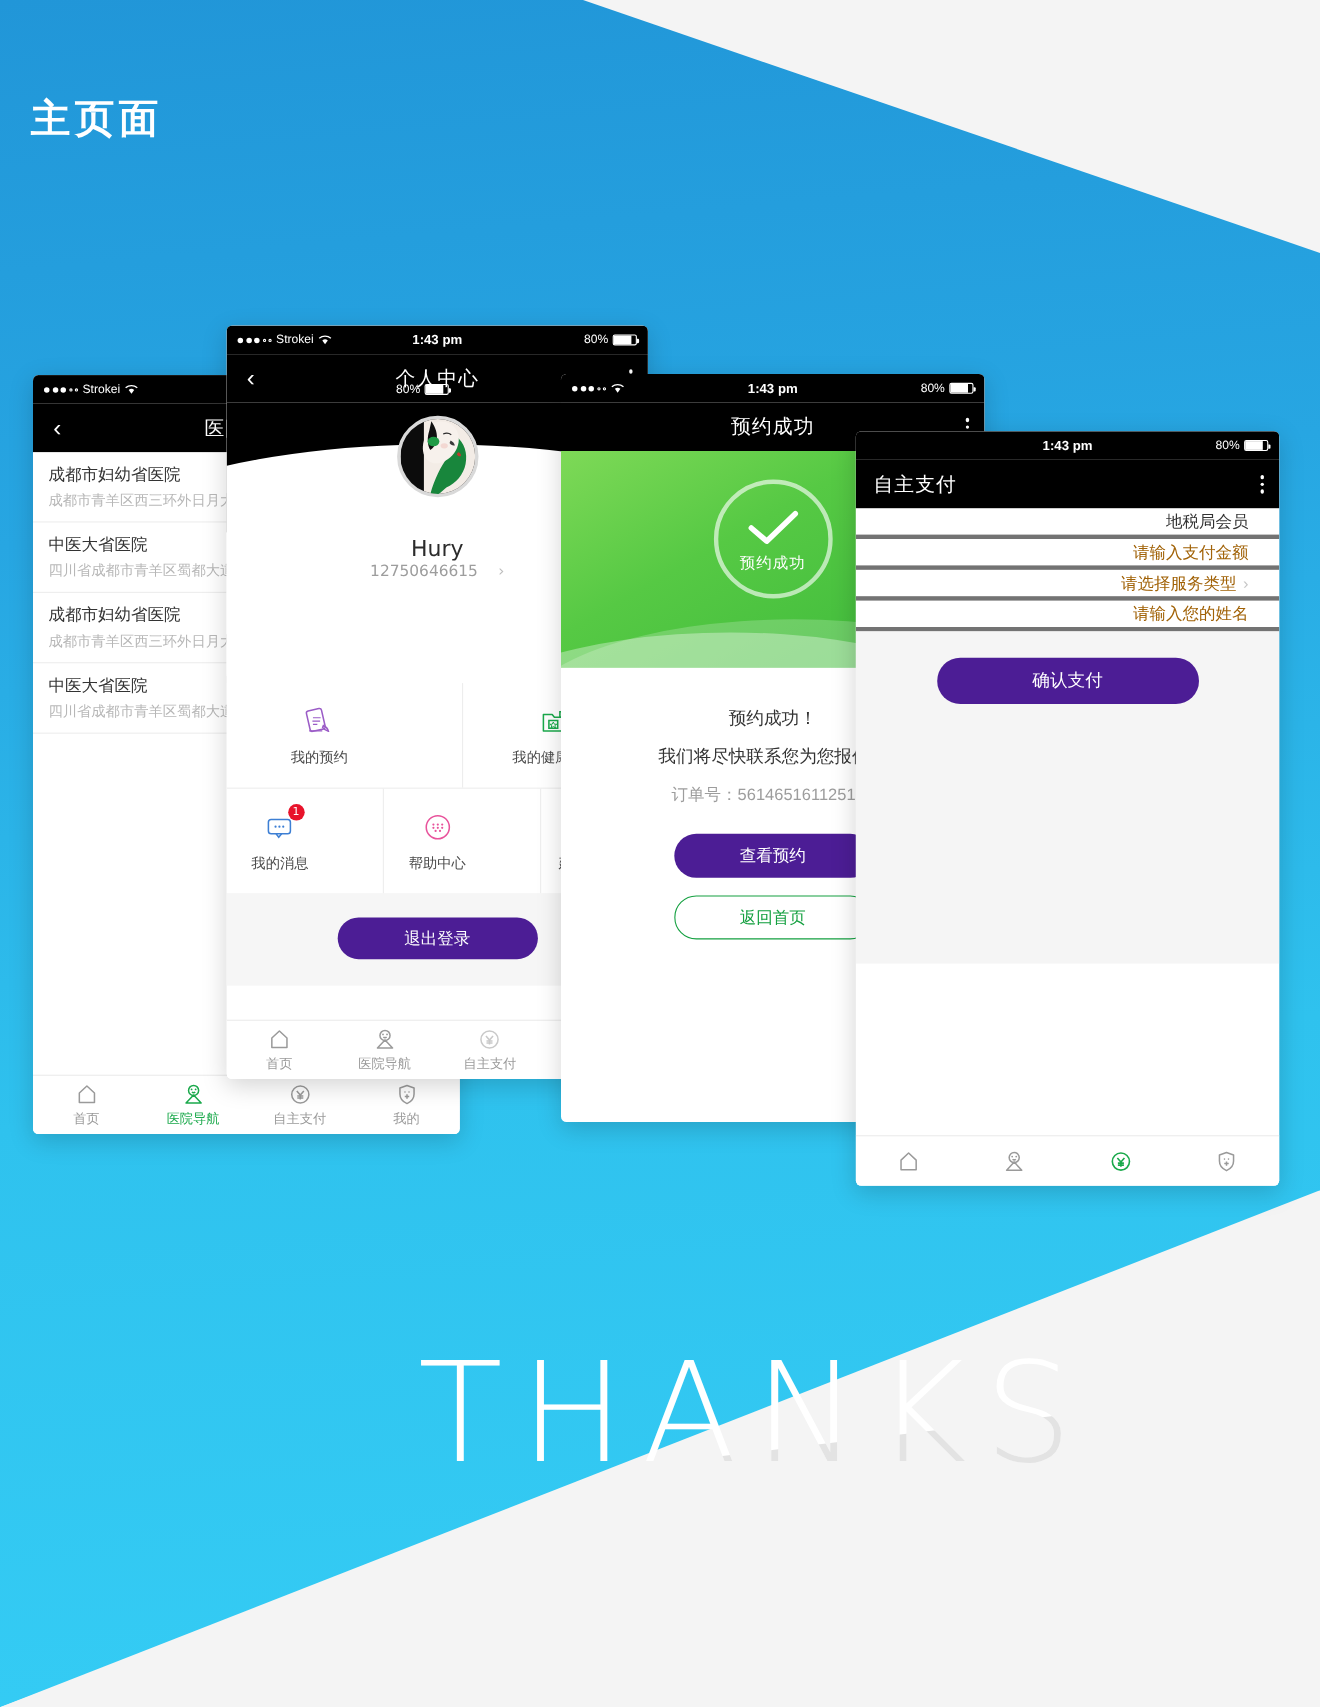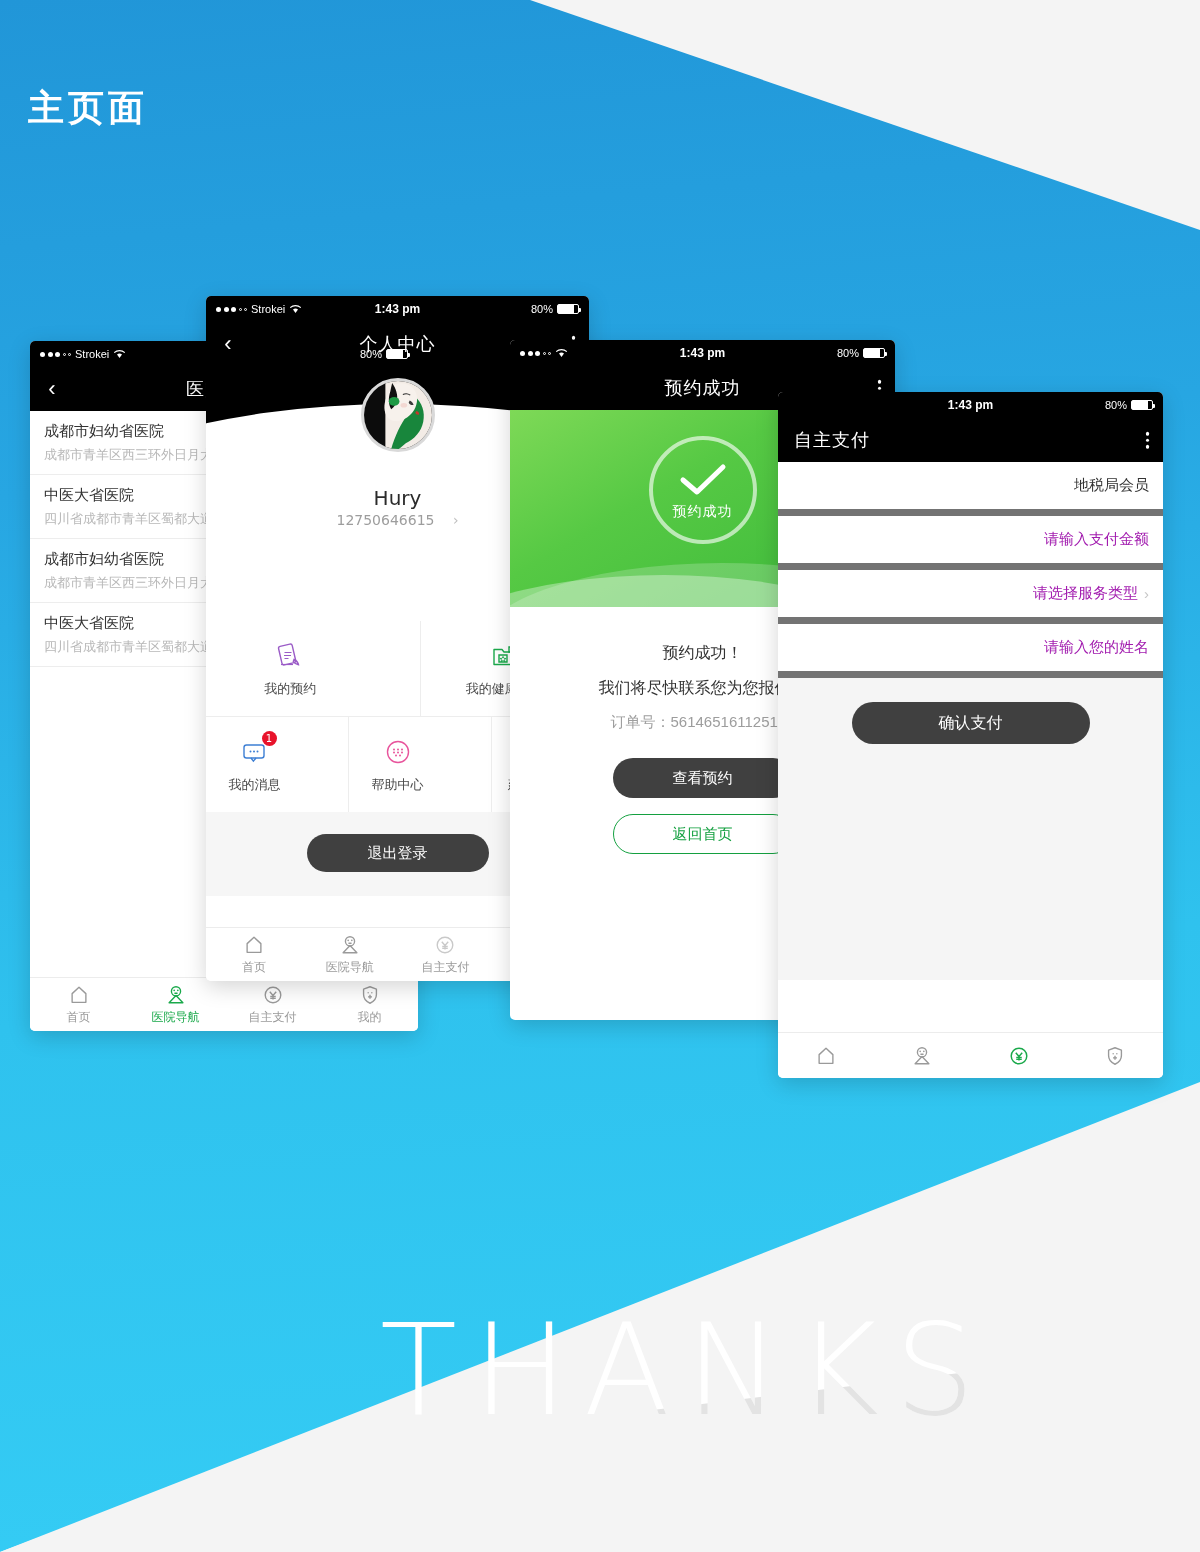--- a/index.html
+++ b/index.html
@@ -32,21 +32,21 @@
 
   
   .page-title {
     position: absolute; left: 28px; top: 84px;
     color: #ffffff; font-size: 36px; font-weight: 700;
     letter-spacing: 4px;
     font-family: "DejaVu Sans", "Liberation Sans", sans-serif;
   }
 
   
-  .thanks-wrap { position: absolute; left: 0; top: 1298px; width: 1020px; height: 145px; }
+  .thanks-wrap { position: absolute; left: 0; top: 1212px; width: 1020px; height: 145px; }
   .thanks {
     position: absolute; left: 380px; top: 0;
     font-size: 126px; font-weight: 200; letter-spacing: 16px;
     line-height: 145px; white-space: nowrap;
     font-family: "DejaVu Sans", "Liberation Sans", sans-serif;
   }
   .thanks-white { color: #ffffff; }
   .thanks-grey {
     color: #e3e3e3;
     clip-path: polygon(0 145px, 1200px 0, 1200px 145px);
@@ -176,21 +176,21 @@
     position: absolute; right: -7px; top: -6px;
     min-width: 15px; height: 15px; border-radius: 50%;
     background: #e8132b; color: #fff; font-size: 10px;
     display: flex; align-items: center; justify-content: center;
     font-family: "DejaVu Sans", "Liberation Sans", sans-serif;
   }
 
   .logout-area { background: #f6f6f6; padding: 22px 0 24px; }
   .btn-green {
     display: block; margin: 0 auto; width: 182px; height: 38px;
-    background: #404040; color: #fff; border: none; border-radius: 19px;
+    background: #4c1d95; color: #fff; border: none; border-radius: 19px;
     font-size: 15px; cursor: pointer;
     font-family: "Liberation Sans", sans-serif;
     text-align: center;
   }
   .btn-outline {
     display: block; margin: 0 auto; width: 182px; height: 38px;
     background: #fff; color: #14a040; border: 1px solid #14a040; border-radius: 19px;
     font-size: 15px; cursor: pointer;
     font-family: "Liberation Sans", sans-serif;
   }
@@ -219,25 +219,25 @@
   .success-body { padding: 36px 0 0; text-align: center; background: #fff; }
   .s-line1 { font-size: 16px; color: #333; margin-bottom: 14px; }
   .s-line2 { font-size: 16px; color: #333; margin-bottom: 14px; }
   .s-order { font-size: 15px; color: #9d9d9d; margin-bottom: 26px; }
   .success-body .btn-green { width: 180px; height: 40px; border-radius: 20px; margin-bottom: 16px; }
   .success-body .btn-outline { width: 180px; height: 40px; border-radius: 20px; }
 
   
   .form-list { background: #fff; }
   .form-row {
-    height: 54px; display: flex; align-items: center; justify-content: flex-end;
-    padding: 0 14px; border-bottom: 7px solid #737373; font-size: 15px;
+    height: 28px; display: flex; align-items: center; justify-content: flex-end;
+    padding: 0 28px; border-bottom: 4px solid #737373; font-size: 15px;
   }
   .form-row .val { color: #333; }
-  .form-row .ph { color: #a21caf; text-align: right; }
+  .form-row .ph { color: #a16207; text-align: right; }
   .form-row .chev { color: #c6c6c6; margin-left: 6px; font-size: 15px; }
   .pay-area { background: #f5f5f5; padding: 24px 0 30px; }
   .pay-area .btn-green { width: 238px; height: 42px; border-radius: 21px; font-size: 16px; }
   .pay-blank { background: #f5f5f5; height: 206px; }
 </style>
 </head>
 <body>
 
 <div id="stage">
 

